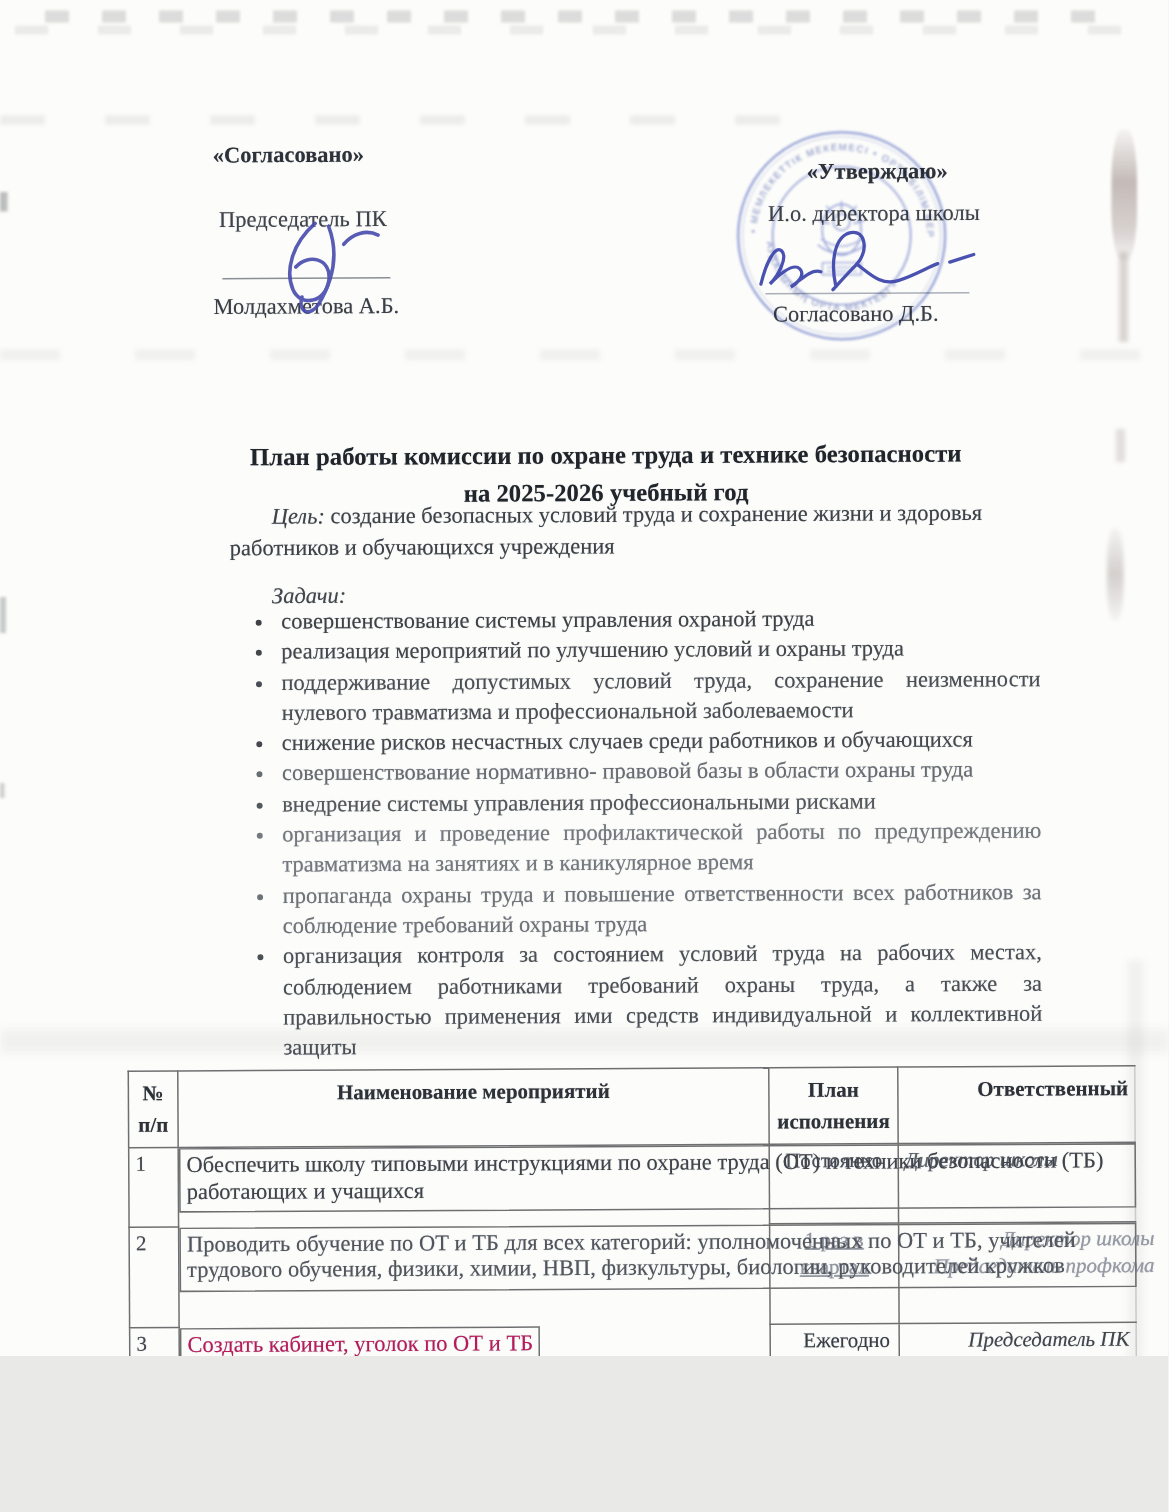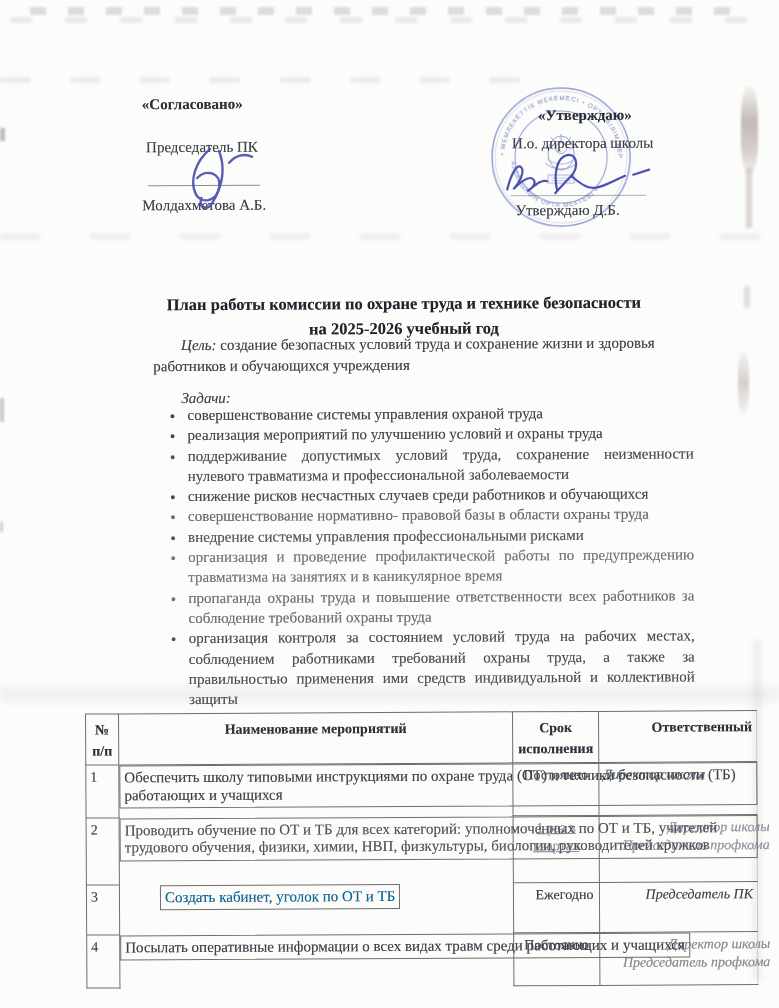--- a/index.html
+++ b/index.html
@@ -1,18 +1,18 @@
 <!DOCTYPE html>
 <html lang="ru"><head>
 <meta charset="utf-8">
 <style>
   html,body{margin:0;padding:0;}
   body{background:#e9e9e7;font-family:"Liberation Serif","DejaVu Serif",serif;}
   .page{
-    position:relative;width:779px;height:1008px;margin:0 auto;
+    position:relative;width:779px;height:904px;margin:0 auto;
     background:#fcfcfa;overflow:hidden;
     color:#33383f;
   }
   .tilt{position:absolute;inset:0;transform:rotate(-0.3deg);transform-origin:390px 520px;}
   .soft{text-shadow:0 0 .6px rgba(70,75,85,.5);}
 
   
   .band{position:absolute;pointer-events:none;}
   .band-top1{top:7px;left:30px;width:705px;height:8px;
     background:repeating-linear-gradient(90deg,rgba(108,110,118,.22) 0 16px,rgba(108,110,118,0) 16px 38px);
@@ -86,21 +86,21 @@
   td.num{text-align:left;padding-left:7px;color:#43474d;}
   td.term{text-align:center;}
   td.resp{text-align:center;font-style:italic;}
   .pre{white-space:pre-line;}
   tr.r1 td.name{color:#3f434a;}
   tr.r1 td.term{color:#4a505a;}
   tr.r1 td.resp{text-align:left;color:#5d646d;}
   tr.r2 td.name{color:#51565e;}
   tr.r2 td.term{color:#9096a0;text-decoration:underline;}
   tr.r2 td.resp{color:#959aa6;}
-  tr.r3 td.name{color:#0369a1;margin-left:40px;}
+  tr.r3 td.name{color:#be185d;}
   tr.r3 td.term{color:#383d45;padding-left:20px;}
   tr.r3 td.resp{color:#41454d;}
   tr.r4 td.name{color:#3b414b;text-align:center;}
   tr.r4 td.term{color:#3f4550;}
   tr.r4 td.resp{color:#8b9098;}
   td .ovf{width:170px;margin-left:-4px;}
 </style>
 </head>
 <body>
 
@@ -164,21 +164,21 @@
 
     <svg class="sig sig-right" width="170" height="62" viewBox="0 0 170 62">
       <g fill="none" stroke="#4049ac" stroke-width="2.2" stroke-linecap="round" opacity="0.95">
         <path d="M12 44 C16 28 22 18 26 22 C30 26 24 38 18 44 C26 36 34 30 38 34 C42 38 36 44 32 46 C40 40 46 34 52 36"></path>
         <path d="M62 46 C58 28 62 12 72 10 C82 8 84 22 76 31 C68 39 62 46 60 48"></path>
         <path d="M76 31 C84 37 92 46 104 42 C114 39 122 34 130 31"></path>
         <path d="M138 30 L154 25"></path>
       </g>
     </svg>
     <div class="sigline sigline-right"></div>
-    <div class="name name-right">Утверждаю Д.Б.</div>
+    <div class="name name-right">Согласовано Д.Б.</div>
 
     <div class="title">
       <div>План работы комиссии по охране труда и технике безопасности</div>
       <div>на 2025-2026 учебный год</div>
     </div>
 
     <div class="goal">
       <span class="it">Цель:</span>
       <span>создание безопасных условий труда и сохранение жизни и здоровья работников и обучающихся учреждения</span>
     </div>
@@ -200,21 +200,21 @@
       <colgroup>
         <col style="width:33px">
           <col style="width:394px">
           <col style="width:86px">
           <col style="width:158px">
       </colgroup>
       <thead>
         <tr>
           <th>№ п/п</th>
           <th>Наименование мероприятий</th>
-          <th>Срок исполнения</th>
+          <th>План исполнения</th>
           <th class="col-resp">Ответственный</th>
         </tr>
       </thead>
       <tbody>
         <tr class="r1">
           <td class="num">1</td>
           <td class="name">Обеспечить школу типовыми инструкциями по охране труда (ОТ) и техники безопасности (ТБ) работающих и учащихся</td>
           <td class="term">Постоянно</td>
           <td class="resp col-resp">Директор школы</td>
         </tr>

